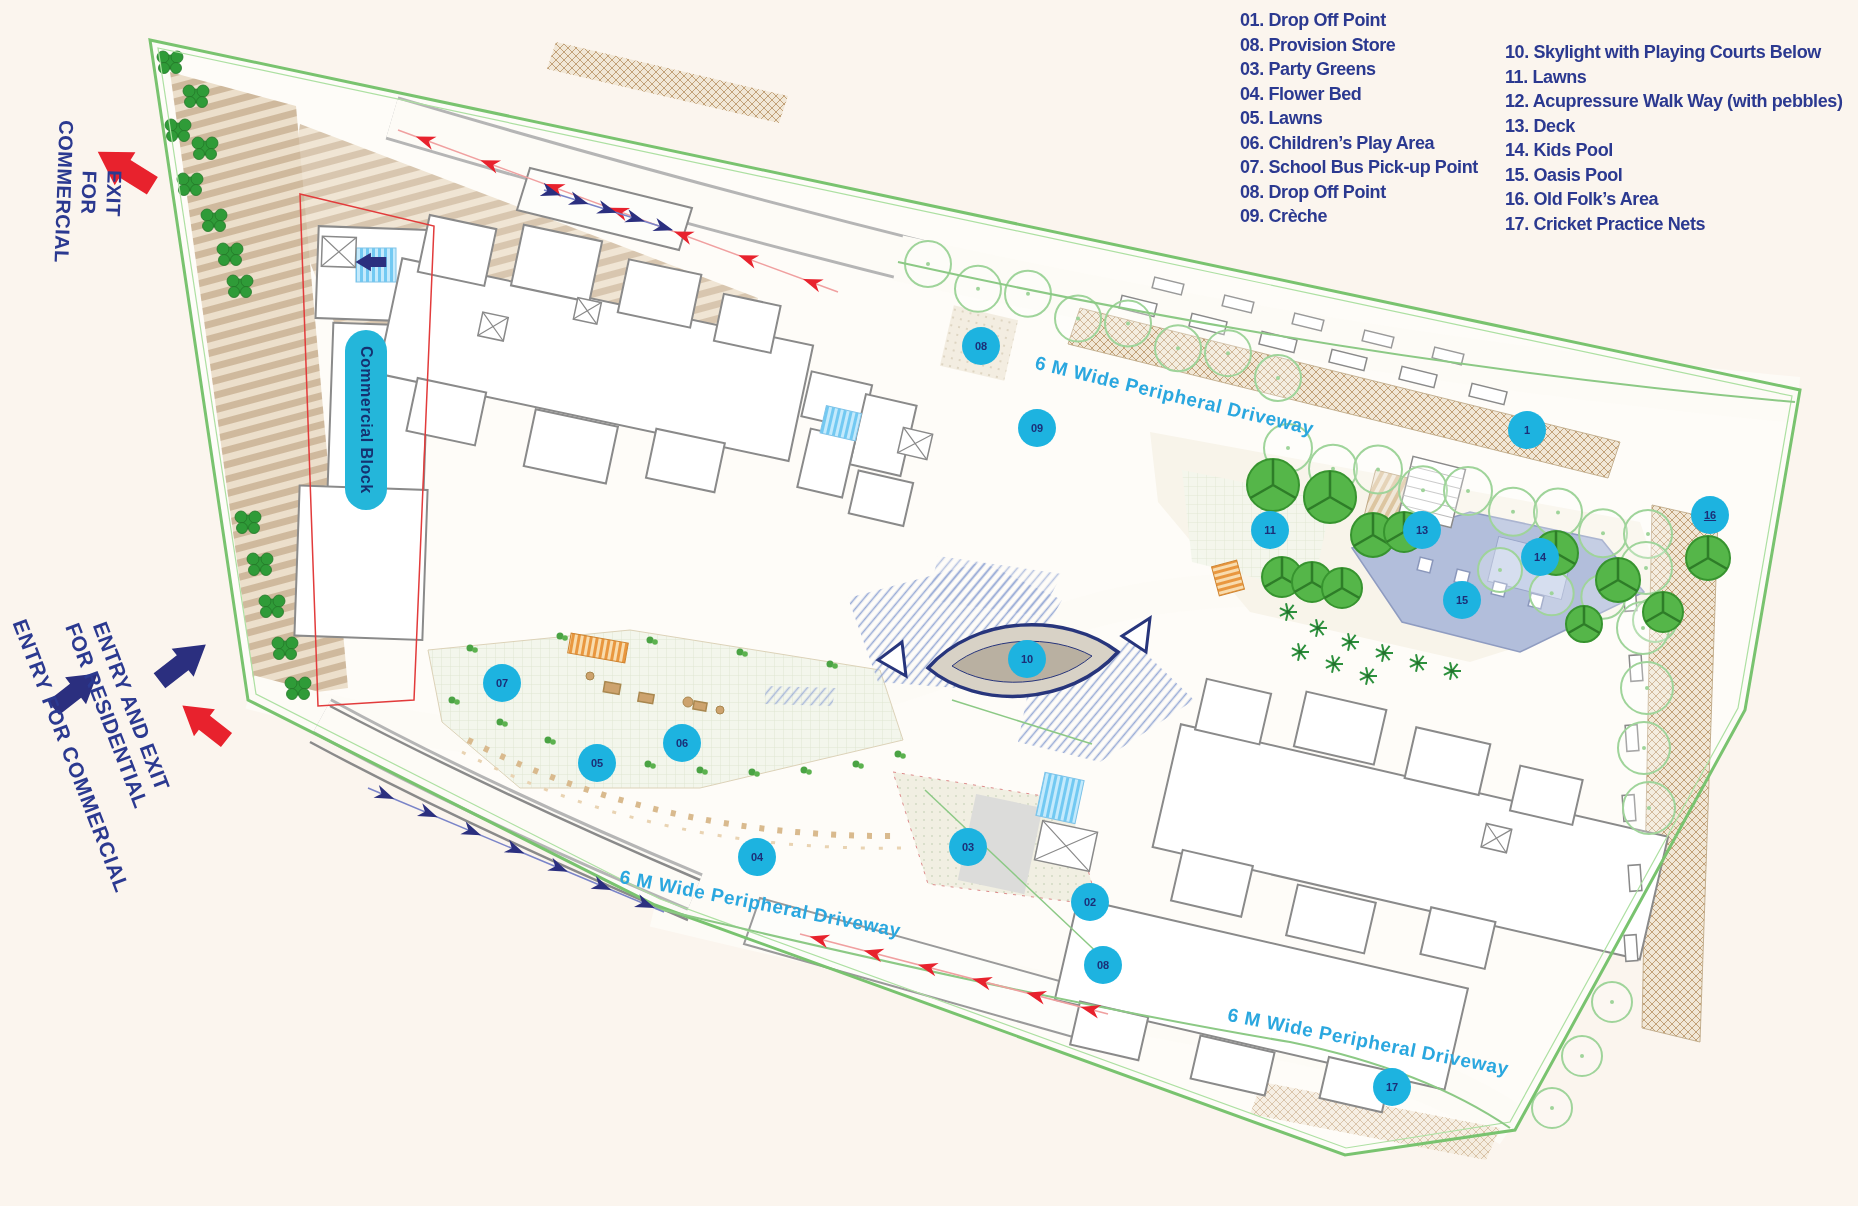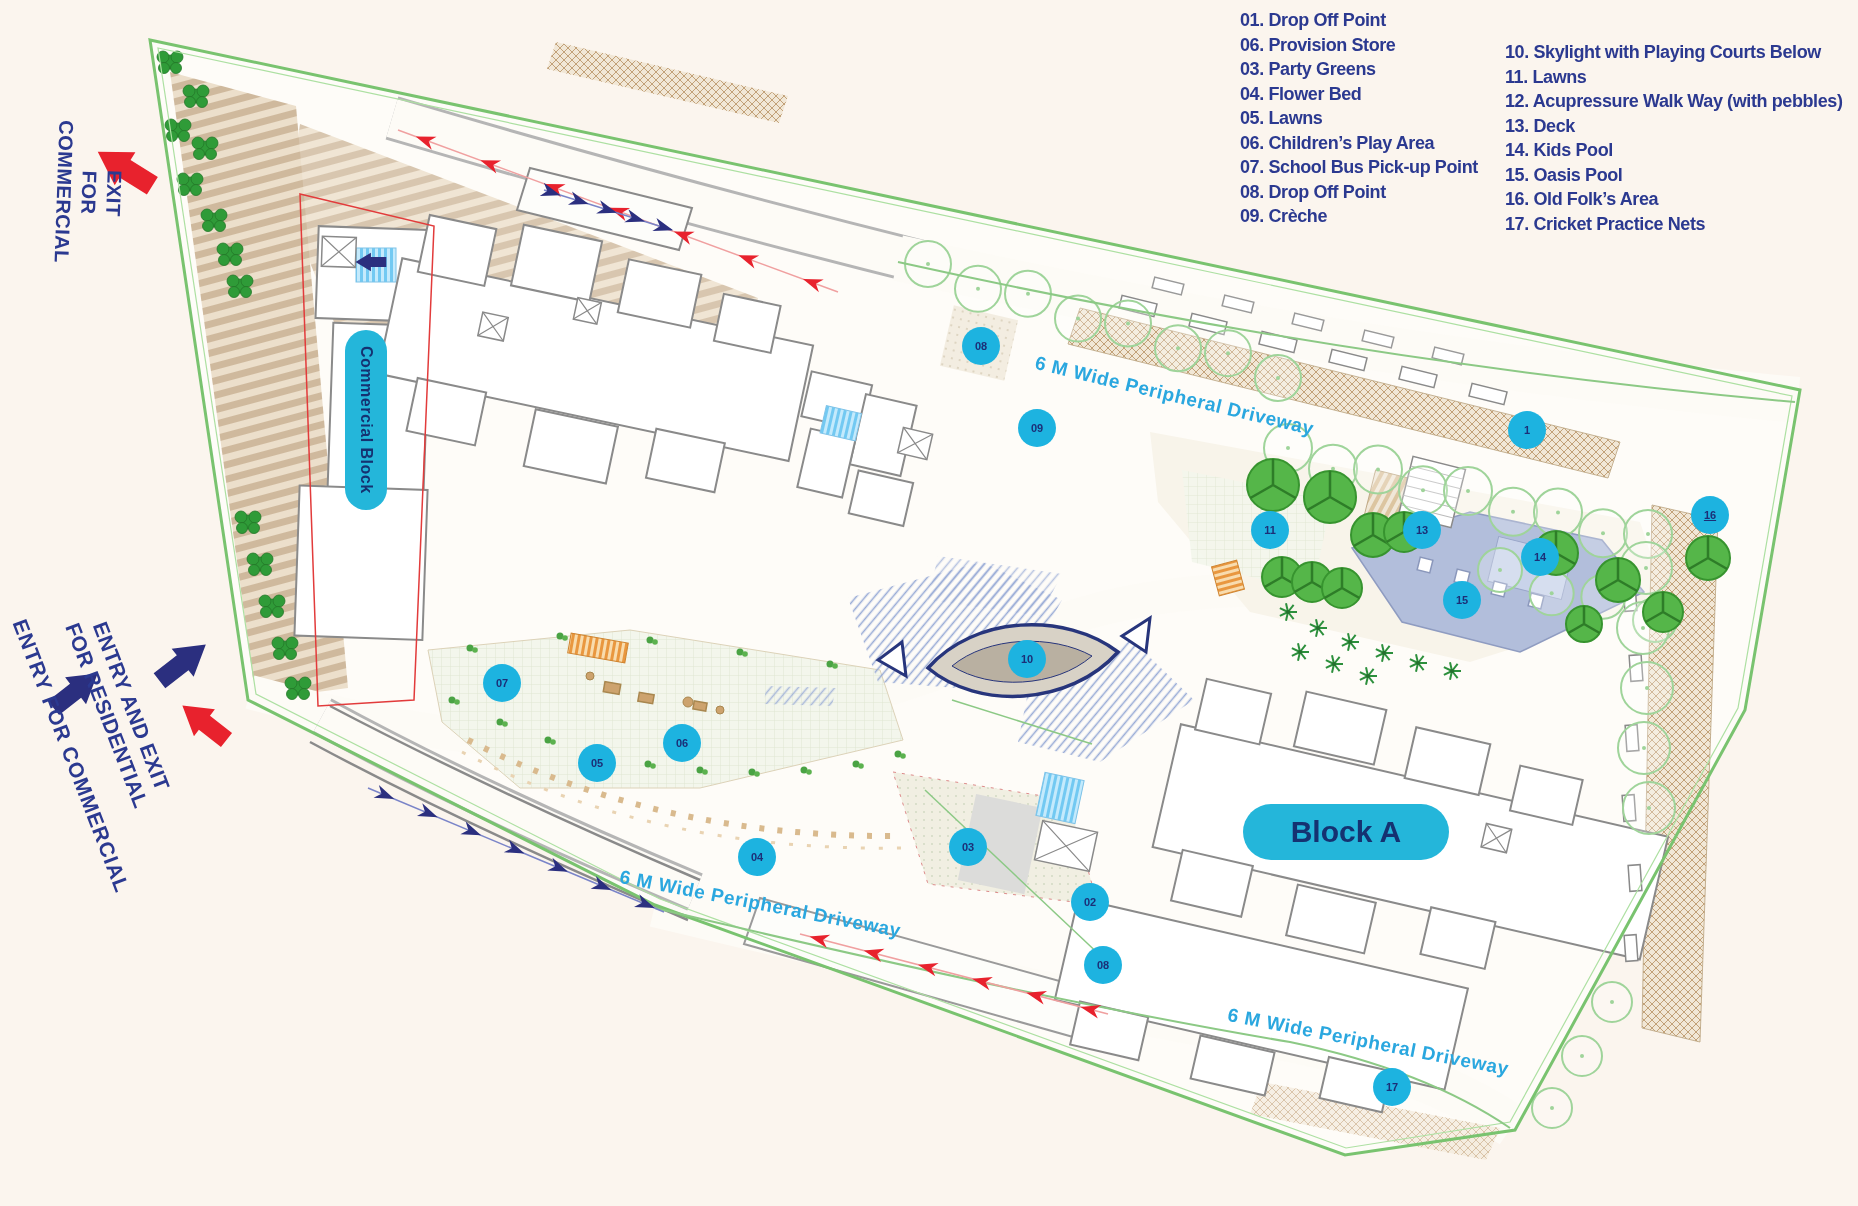--- a/index.html
+++ b/index.html
@@ -687,42 +687,41 @@
         <polygon points="-26,-9 2,-9 2,-17 30,0 2,17 2,9 -26,9" fill="#2b2f7f" transform="translate(74 692) rotate(-38) scale(1)"></polygon>
         <polygon points="-26,-9 2,-9 2,-17 30,0 2,17 2,9 -26,9" fill="#2b2f7f" transform="translate(181 664) rotate(-38) scale(1.05)"></polygon>
         <polygon points="-26,-9 2,-9 2,-17 30,0 2,17 2,9 -26,9" fill="#e8222d" transform="translate(206 724) rotate(218) scale(1)"></polygon>
         <polygon points="-26,-9 2,-9 2,-17 30,0 2,17 2,9 -26,9" fill="#2b2f7f" transform="translate(372 262) rotate(180) scale(0.55)"></polygon>
       </g>
 </svg>
 
 <div class="legend">
   <ul id="legend-col1">
         <li>01. Drop Off Point</li>
-        <li>06. Provision Store</li>
+        <li>08. Provision Store</li>
         <li>03. Party Greens</li>
         <li>04. Flower Bed</li>
         <li>05. Lawns</li>
         <li>06. Children’s Play Area</li>
         <li>07. School Bus Pick-up Point</li>
         <li>08. Drop Off Point</li>
         <li>09. Crèche</li>
       </ul>
   <ul id="legend-col2">
         <li>10. Skylight with Playing Courts Below</li>
         <li>11. Lawns</li>
         <li>12. Acupressure Walk Way (with pebbles)</li>
         <li>13. Deck</li>
         <li>14. Kids Pool</li>
         <li>15. Oasis Pool</li>
         <li>16. Old Folk’s Area</li>
         <li>17. Cricket Practice Nets</li>
       </ul>
 </div>
 
-<div class="pill" id="pill-block-a">Block A</div>
 <div class="pill" id="pill-commercial">Commercial Block</div>
 
 <div class="driveway" id="drv-top">6 M Wide Peripheral Driveway</div>
 <div class="driveway" id="drv-bl">6 M Wide Peripheral Driveway</div>
 <div class="driveway" id="drv-br">6 M Wide Peripheral Driveway</div>
 
 <div class="ann" id="ann-exit-comm">
   <div>EXIT</div>
   <div>FOR COMMERCIAL</div>
 </div>

